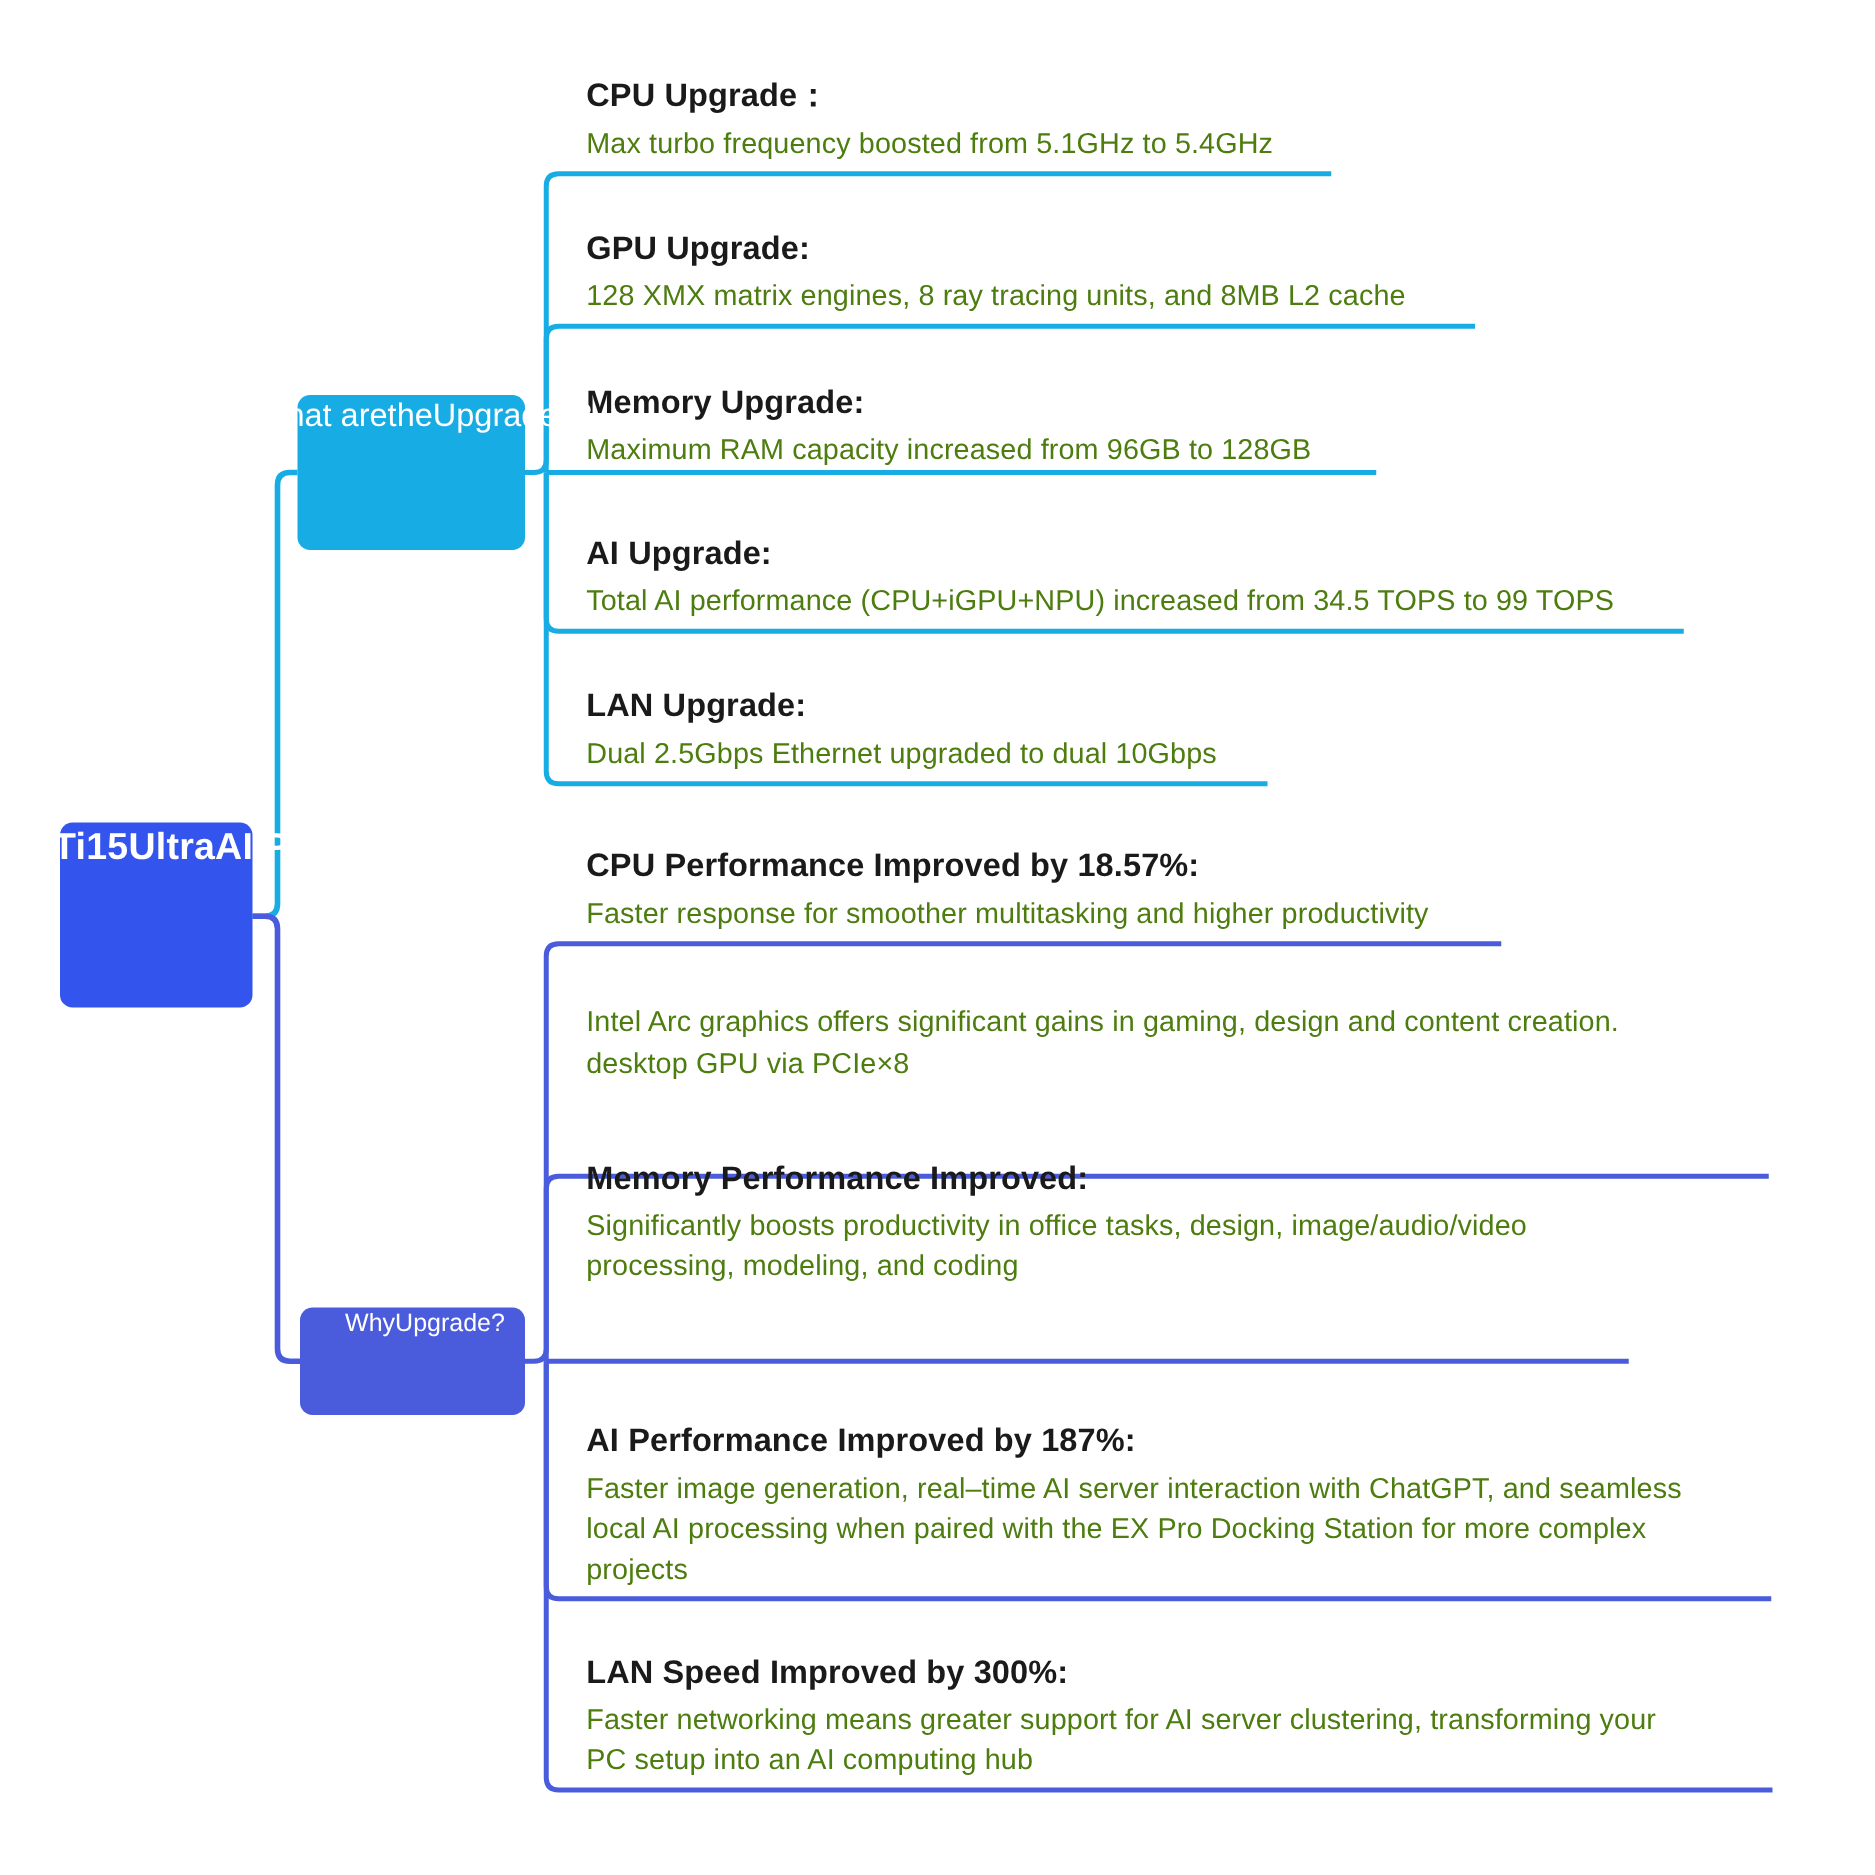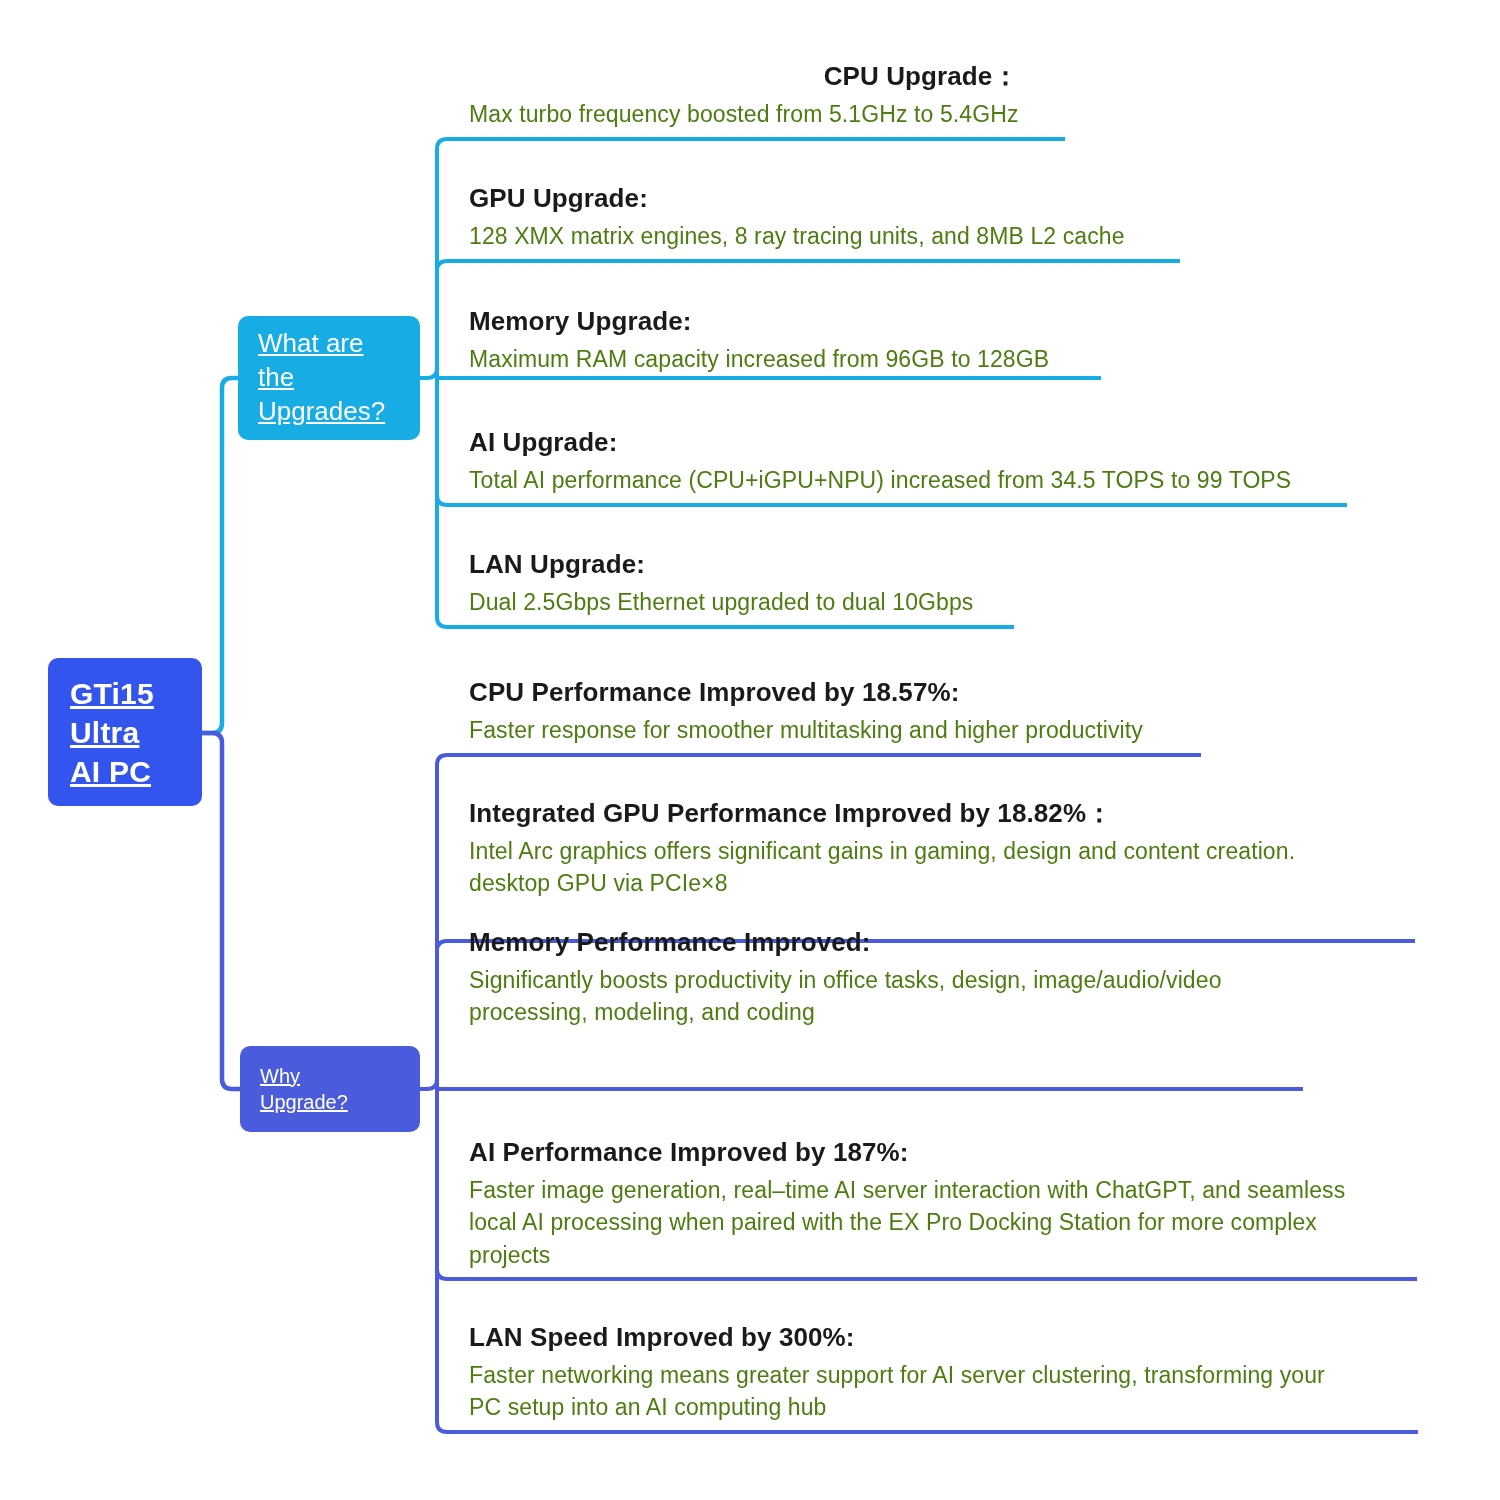--- a/index.html
+++ b/index.html
@@ -27,24 +27,22 @@
     pointer-events: none;
   }
 
   
   .node {
     position: absolute;
     border-radius: 10px;
     color: #ffffff;
     box-sizing: border-box;
     display: flex;
-    flex-direction: column;
     justify-content: center;
     z-index: 3;
-    text-decoration: underline;
   }
   .node span {
     display: block;
     line-height: 1.30;
     white-space: nowrap;
   }
 
   #root-node {
     left: 48px;
     top: 658px;
@@ -133,21 +131,21 @@
     <span>What are</span>
     <span>the</span>
     <span>Upgrades?</span>
   </div>
 
   <div class="node" id="branch-node-why">
     <span>Why</span>
     <span>Upgrade?</span>
   </div>
 
-  <div class="topic" style="left:469px; top:60px;text-align:right;">
+  <div class="topic" style="left:469px; top:60px;">
     <div class="t-title">CPU Upgrade：</div>
     <div class="t-desc">Max turbo frequency boosted from 5.1GHz to 5.4GHz</div>
   </div>
 
   <div class="topic" style="left:469px; top:182px;">
     <div class="t-title">GPU Upgrade:</div>
     <div class="t-desc">128 XMX matrix engines, 8 ray tracing units, and 8MB L2 cache</div>
   </div>
 
   <div class="topic" style="left:469px; top:305px;">
@@ -164,21 +162,20 @@
     <div class="t-title">LAN Upgrade:</div>
     <div class="t-desc">Dual 2.5Gbps Ethernet upgraded to dual 10Gbps</div>
   </div>
 
   <div class="topic" style="left:469px; top:676px;">
     <div class="t-title">CPU Performance Improved by 18.57%:</div>
     <div class="t-desc">Faster response for smoother multitasking and higher productivity</div>
   </div>
 
   <div class="topic" style="left:469px; top:797px;">
-    <div class="t-title">Integrated GPU Performance Improved by 18.82%：</div>
     <div class="t-desc">
       <div>Intel Arc graphics offers significant gains in gaming, design and content creation.</div>
       <div>desktop GPU via PCIe×8</div>
     </div>
   </div>
 
   <div class="topic" style="left:469px; top:926px;">
     <div class="t-title">Memory Performance Improved:</div>
     <div class="t-desc">
       <div>Significantly boosts productivity in office tasks, design, image/audio/video</div>

